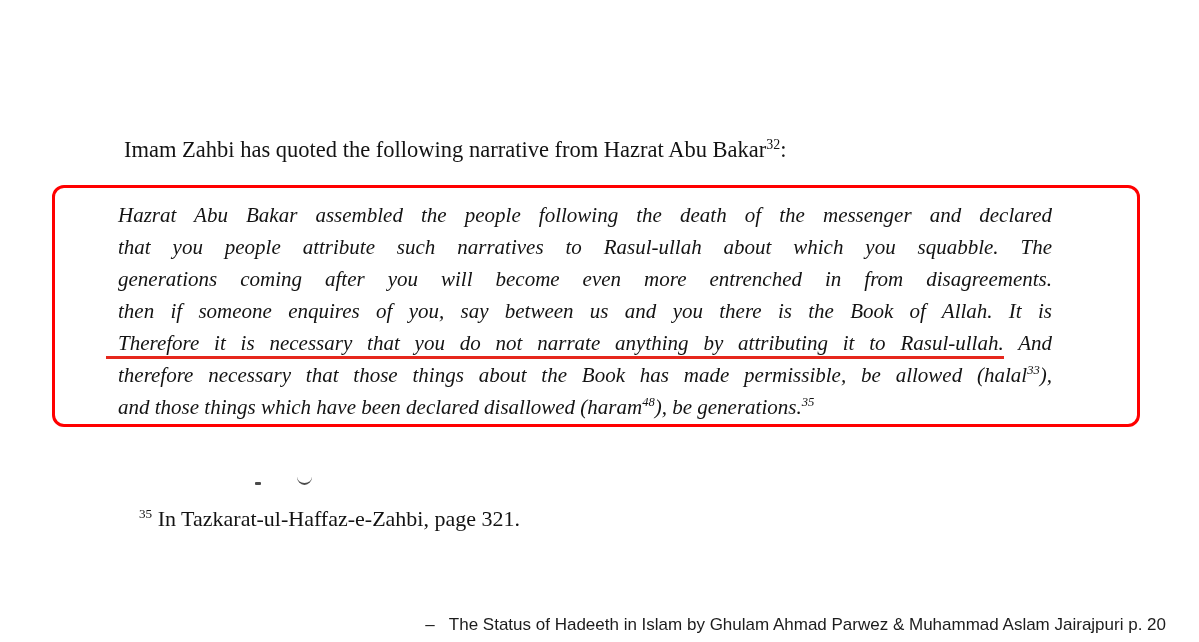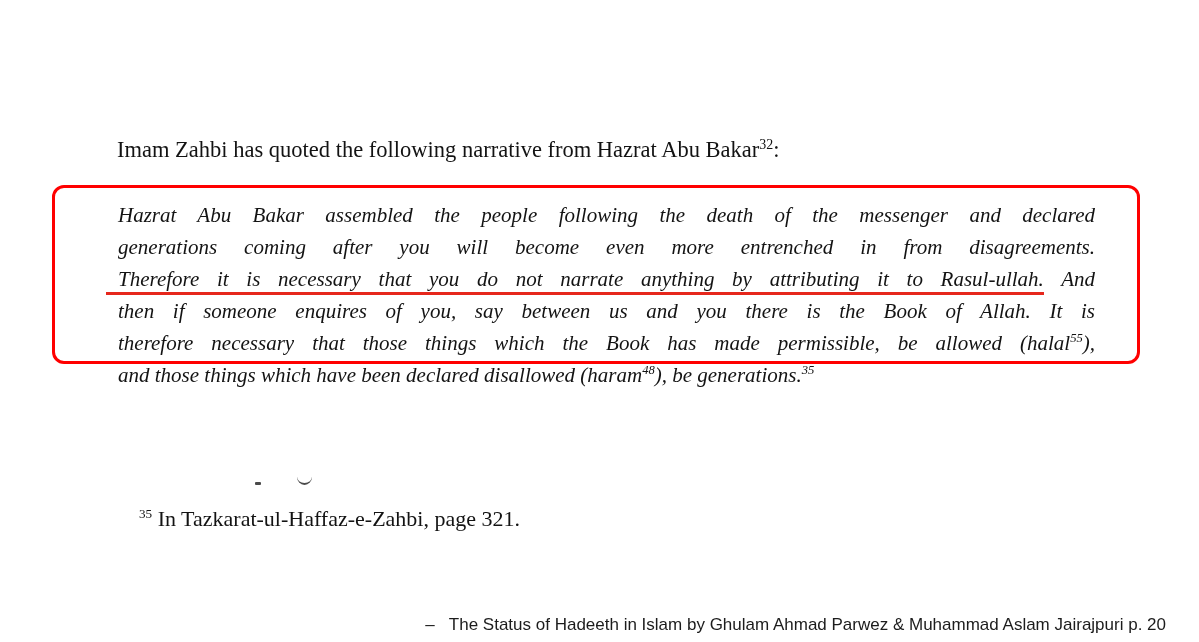--- a/index.html
+++ b/index.html
@@ -9,44 +9,44 @@
     height: 642px;
     background: #ffffff;
     overflow: hidden;
     font-family: "Liberation Serif", serif;
     color: #141414;
   }
 
   
   .heading {
     position: absolute;
-    left: 117px;
+    left: 124px;
     top: 136px;
     font-size: 22.5px;
     line-height: 28px;
     white-space: nowrap;
     color: #131313;
   }
   .heading .sup-ref {
     font-size: 0.62em;
     vertical-align: super;
     line-height: 0;
   }
 
   
   .quote-box {
     position: absolute;
     left: 52px;
     top: 185px;
     width: 1088px;
-    height: 179px;
+    height: 242px;
     box-sizing: border-box;
     border: 3px solid #ff0000;
     border-radius: 12px;
-    padding: 11px 42px 0 63px;
+    padding: 11px 85px 0 63px;
     background: #ffffff;
   }
   .quote-line {
     font-style: italic;
     font-size: 21px;
     line-height: 32px;
     color: #131313;
     white-space: nowrap;
   }
   .quote-line.just {
@@ -121,24 +121,25 @@
 
 <div id="canvas">
 
   <div class="heading">
     <span>Imam Zahbi has quoted the following narrative from Hazrat Abu Bakar</span><span class="sup-ref">32</span><span>:</span>
   </div>
 
   <div class="quote-box">
     <div>
         <div class="quote-line just"><span>Hazrat Abu Bakar assembled the people following the death of the messenger and declared</span></div>
+        <div class="quote-line just"><span>that you people attribute such narratives to Rasul-ullah about which you squabble. The</span></div>
         <div class="quote-line just"><span>generations coming after you will become even more entrenched in from disagreements.</span></div>
+        <div class="quote-line just"><span>then if someone enquires of you, say between us and you there is the Book of Allah. It is</span></div>
         <div class="quote-line just"><span class="underlined">Therefore it is necessary that you do not narrate anything by attributing it to Rasul-ullah.</span><span> And</span></div>
-        <div class="quote-line just"><span>then if someone enquires of you, say between us and you there is the Book of Allah. It is</span></div>
-        <div class="quote-line just"><span>therefore necessary that those things which the Book has made permissible, be allowed (halal</span><span class="sup">55</span><span>),</span></div>
+        <div class="quote-line just"><span>therefore necessary that those things about the Book has made permissible, be allowed (halal</span><span class="sup">33</span><span>),</span></div>
         <div class="quote-line"><span>and those things which have been declared disallowed (haram</span><span class="sup">48</span><span>), be generations.</span><span class="sup">35</span></div>
       </div>
   </div>
 
   <div class="artifact-dot"></div>
   <div class="artifact-breve"></div>
 
   <div class="footnote">
     <span class="sup-ref">35</span><span> In Tazkarat-ul-Haffaz-e-Zahbi, page 321.</span>
   </div>

